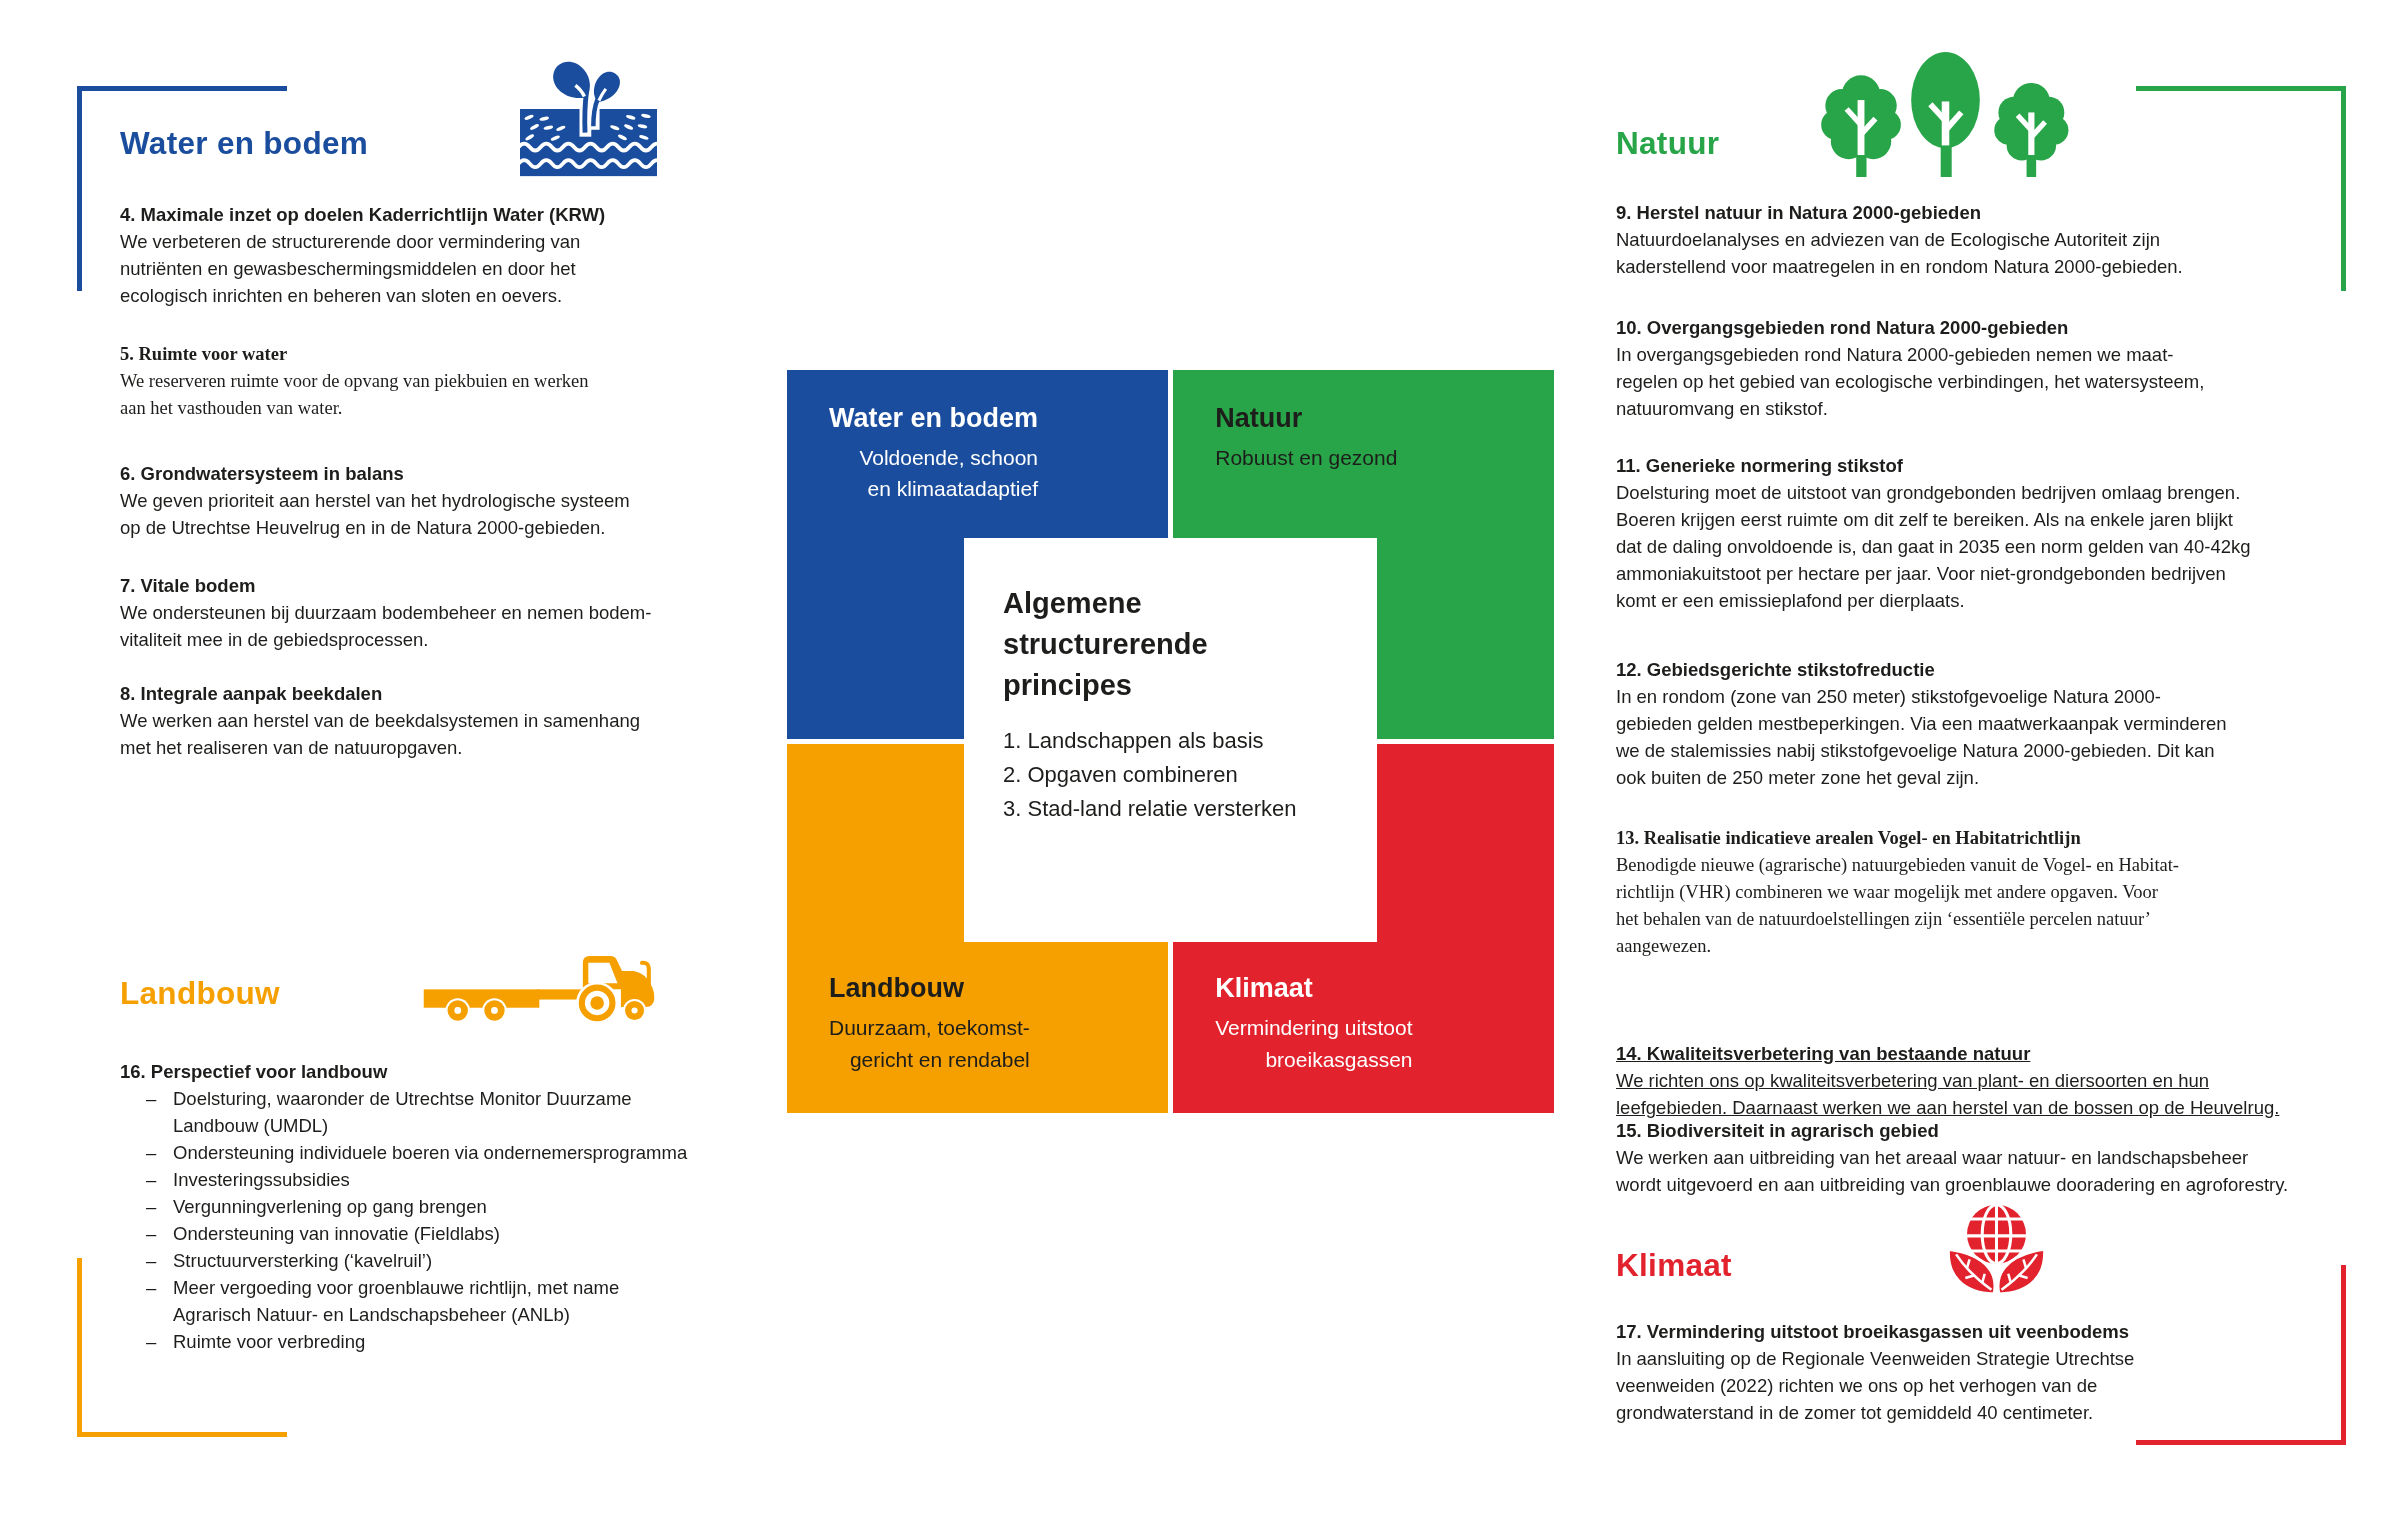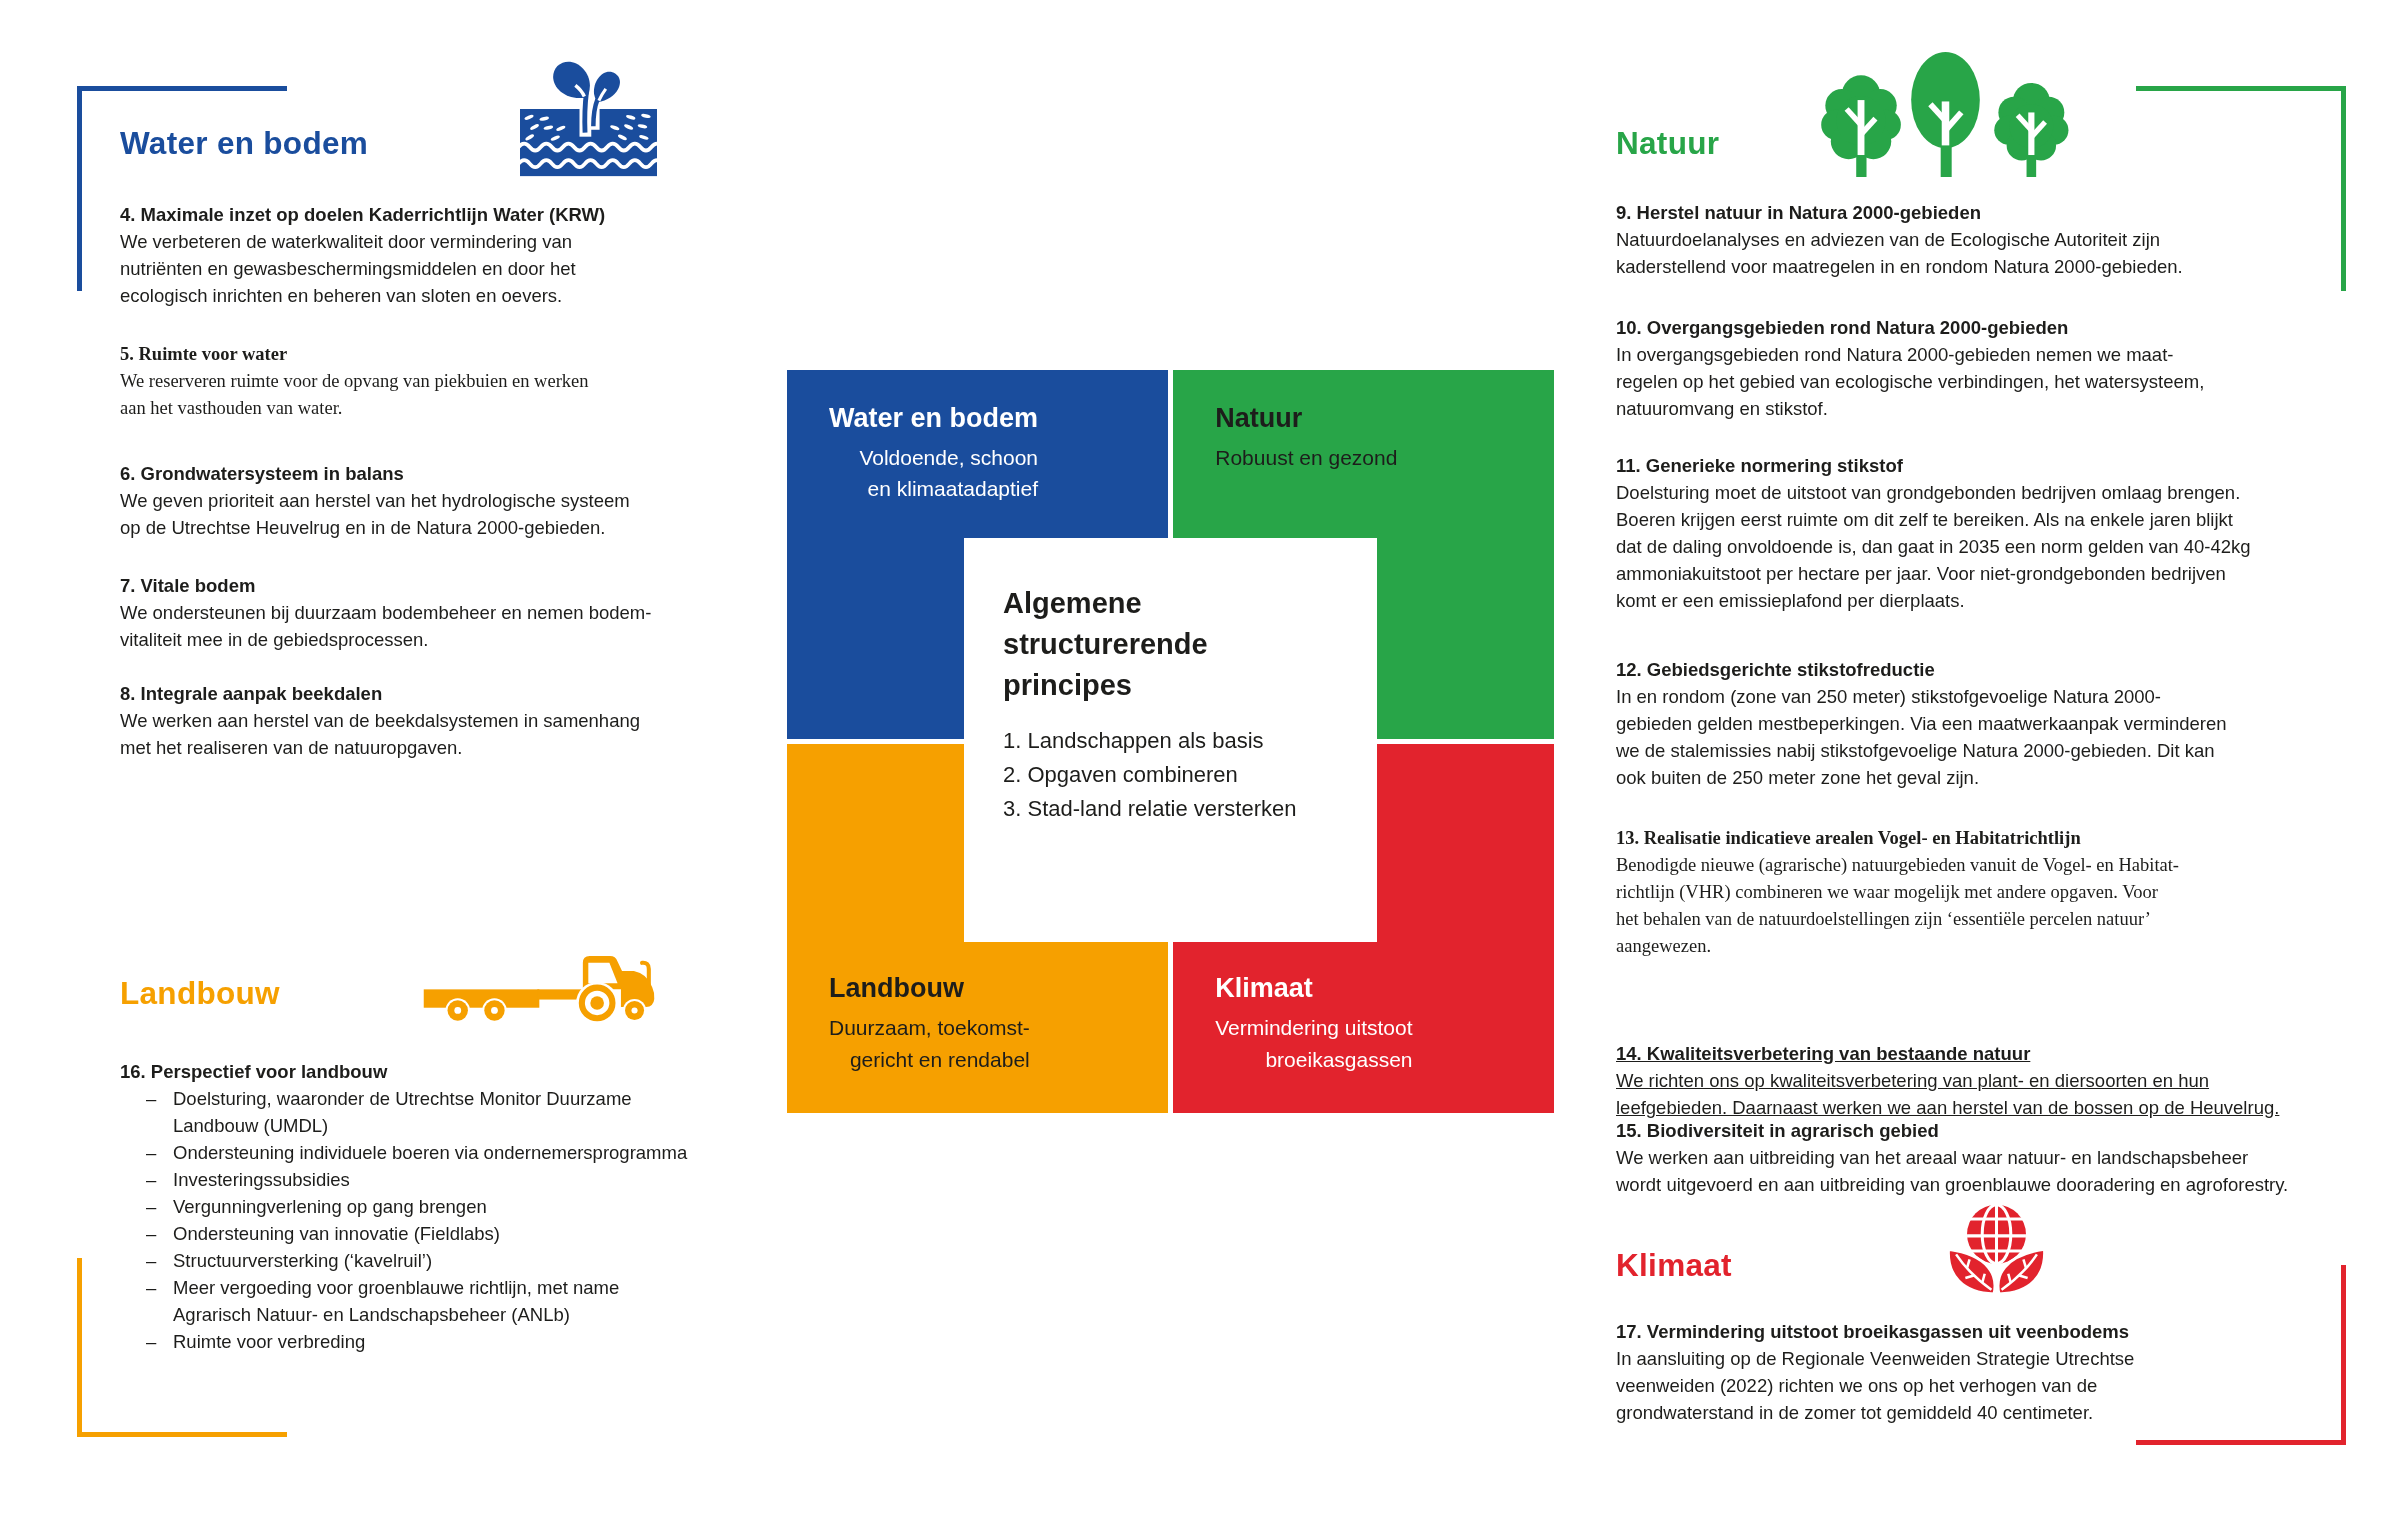--- a/index.html
+++ b/index.html
@@ -94,21 +94,21 @@
       <ellipse cx="148" cy="113" rx="7" ry="2.6" transform="rotate(26 148 113)"></ellipse>
       <ellipse cx="179" cy="113" rx="7" ry="2.6" transform="rotate(16 179 113)"></ellipse>
     </g>
 
     <path d="M-2,127 Q6,117 14,127 T30,127 T46,127 T62,127 T78,127 T94,127 T110,127 T126,127 T142,127 T158,127 T174,127 T190,127 T206,127" stroke="#fff" stroke-width="5.5" fill="none"></path>
     <path d="M-2,151 Q6,141 14,151 T30,151 T46,151 T62,151 T78,151 T94,151 T110,151 T126,151 T142,151 T158,151 T174,151 T190,151 T206,151" stroke="#fff" stroke-width="5.5" fill="none"></path>
   </svg>
 
   <div class="item" style="left:120px;top:201px;width:685px;">
     <div class="it">4. Maximale inzet op doelen Kaderrichtlijn Water (KRW)</div>
-    <div class="ib">We verbeteren de waterkwaliteit door vermindering van
+    <div class="ib">We verbeteren de structurerende door vermindering van
 nutriënten en gewasbeschermingsmiddelen en door het
 ecologisch inrichten en beheren van sloten en oevers.</div>
   </div>
   <div class="item" style="left:120px;top:341px;width:685px;font-family:Liberation Serif, serif;">
     <div class="it">5. Ruimte voor water</div>
     <div class="ib">We reserveren ruimte voor de opvang van piekbuien en werken
 aan het vasthouden van water.</div>
   </div>
   <div class="item" style="left:120px;top:460px;width:685px;">
     <div class="it">6. Grondwatersysteem in balans</div>

